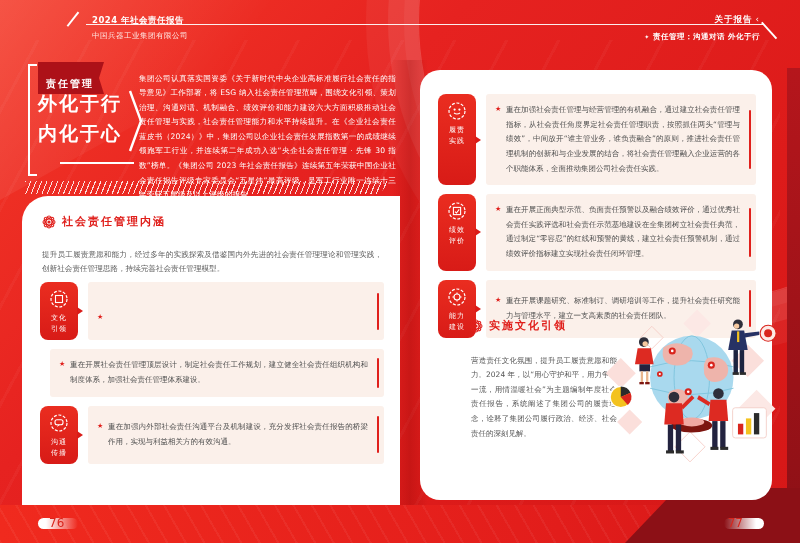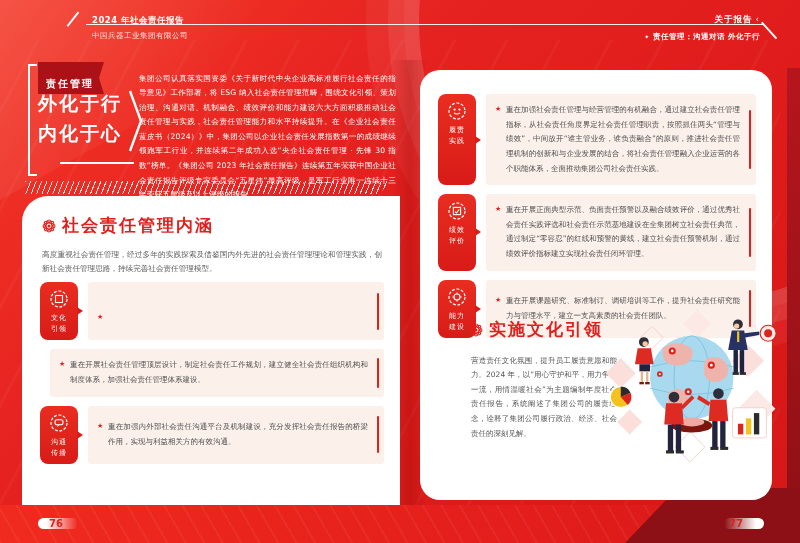--- a/index.html
+++ b/index.html
@@ -51,21 +51,21 @@
   .hatch{position:absolute;left:25px;top:181px;width:366px;height:13px;
     background:repeating-linear-gradient(112deg,rgba(255,255,255,.85) 0 1px,transparent 1px 5px);
     clip-path:polygon(0 0,100% 0,calc(100% - 12px) 100%,0 100%);}
 
   
   .card{position:absolute;background:#fff;z-index:5;}
   .card-left{left:22px;top:196px;width:378px;height:309px;border-radius:26px 0 0 0;padding:0;box-sizing:border-box;}
   .card-right{left:420px;top:70px;width:352px;height:430px;border-radius:20px;box-sizing:border-box;}
 
   .sec-head{display:flex;align-items:center;gap:6px;}
-  .sec-head h2{margin:0;color:#e0201c;font-size:17px;font-weight:bold;letter-spacing:2px;}
+  .sec-head h2{margin:0;color:#e0201c;font-size:11px;font-weight:bold;letter-spacing:2px;}
   .card-left .sec-head{position:absolute;left:20px;top:18px;}
   .sec-desc{position:absolute;left:20px;top:44px;width:340px;color:#5c5c5c;font-size:7.6px;line-height:1.9;text-align:justify;}
 
   .items{position:absolute;display:flex;flex-direction:column;gap:9px;}
   .card-left .items{left:18px;top:86px;width:344px;}
   .card-right .items{left:18px;top:24px;width:318px;}
 
   .item{display:flex;align-items:stretch;}
   .item-ic{position:relative;width:38px;border-radius:8px;background:linear-gradient(180deg,#ea2d20,#d81b17);
     color:#fff;display:flex;flex-direction:column;align-items:center;padding:7px 0 5px 0;flex:0 0 38px;}
@@ -86,21 +86,21 @@
 
   
   .foot-band{position:absolute;left:0;bottom:0;width:800px;height:38px;z-index:3;
     background:linear-gradient(90deg,#f02a1e,#e21d1b 70%,#d41717);
   }
   .foot-band::after{content:"";position:absolute;inset:0;
     background:repeating-linear-gradient(60deg,rgba(255,255,255,.05) 0 2px,transparent 2px 16px);}
   .foot-dark{position:absolute;right:0;bottom:0;width:175px;height:55px;background:#8c1016;z-index:4;
     clip-path:polygon(30% 0,100% 0,100% 100%,0 100%);}
   .pill{position:absolute;bottom:14px;height:11px;width:40px;border-radius:6px;z-index:7;
-    font-size:10px;font-weight:bold;color:#d9251d;line-height:11px;}
+    font-size:12px;font-weight:normal;color:#d9251d;line-height:11px;}
   .pill-left{left:38px;background:linear-gradient(90deg,#ffffff 20%,rgba(255,255,255,0));text-indent:11px;}
   .pill-right{right:36px;background:linear-gradient(270deg,#ffffff 20%,rgba(255,255,255,0));text-align:right;padding-right:21px;box-sizing:border-box;}
 </style>
 </head>
 <body>
 
 <div class="spread">
   <div class="decor-tl"></div>
   <div class="decor-streak"></div>
   <div class="decor-curves"></div>
@@ -142,21 +142,21 @@
         <g fill="none" stroke="#e0201c" stroke-width="1.1">
           <ellipse cx="7" cy="7" rx="6" ry="3"></ellipse>
           <ellipse cx="7" cy="7" rx="6" ry="3" transform="rotate(45 7 7)"></ellipse>
           <ellipse cx="7" cy="7" rx="6" ry="3" transform="rotate(90 7 7)"></ellipse>
           <ellipse cx="7" cy="7" rx="6" ry="3" transform="rotate(135 7 7)"></ellipse>
         </g>
         <circle cx="7" cy="7" r="1.6" fill="#e0201c"></circle>
       </svg>
       <h2>社会责任管理内涵</h2>
     </div>
-    <p class="sec-desc">高度重视社会责任管理，经过多年的实践探索及借鉴国内外先进的社会责任管理理论和管理实践，创新社会责任管理思路，持续完善社会责任管理模型。</p>
+    <p class="sec-desc">提升员工履责意愿和能力，经过多年的实践探索及借鉴国内外先进的社会责任管理理论和管理实践，创新社会责任管理思路，持续完善社会责任管理模型。</p>
 
     <div class="items">
 
       <div class="item">
         <div class="item-ic">
           <svg width="20" height="20" viewBox="0 0 20 20">
             <circle cx="10" cy="10" r="8" fill="none" stroke="#fff" stroke-width="1.2" stroke-dasharray="3 1.6"></circle>
             <rect x="6.5" y="6.5" width="7" height="7" fill="none" stroke="#fff" stroke-width="1.1"></rect>
           </svg>
           <div class="lbl">

